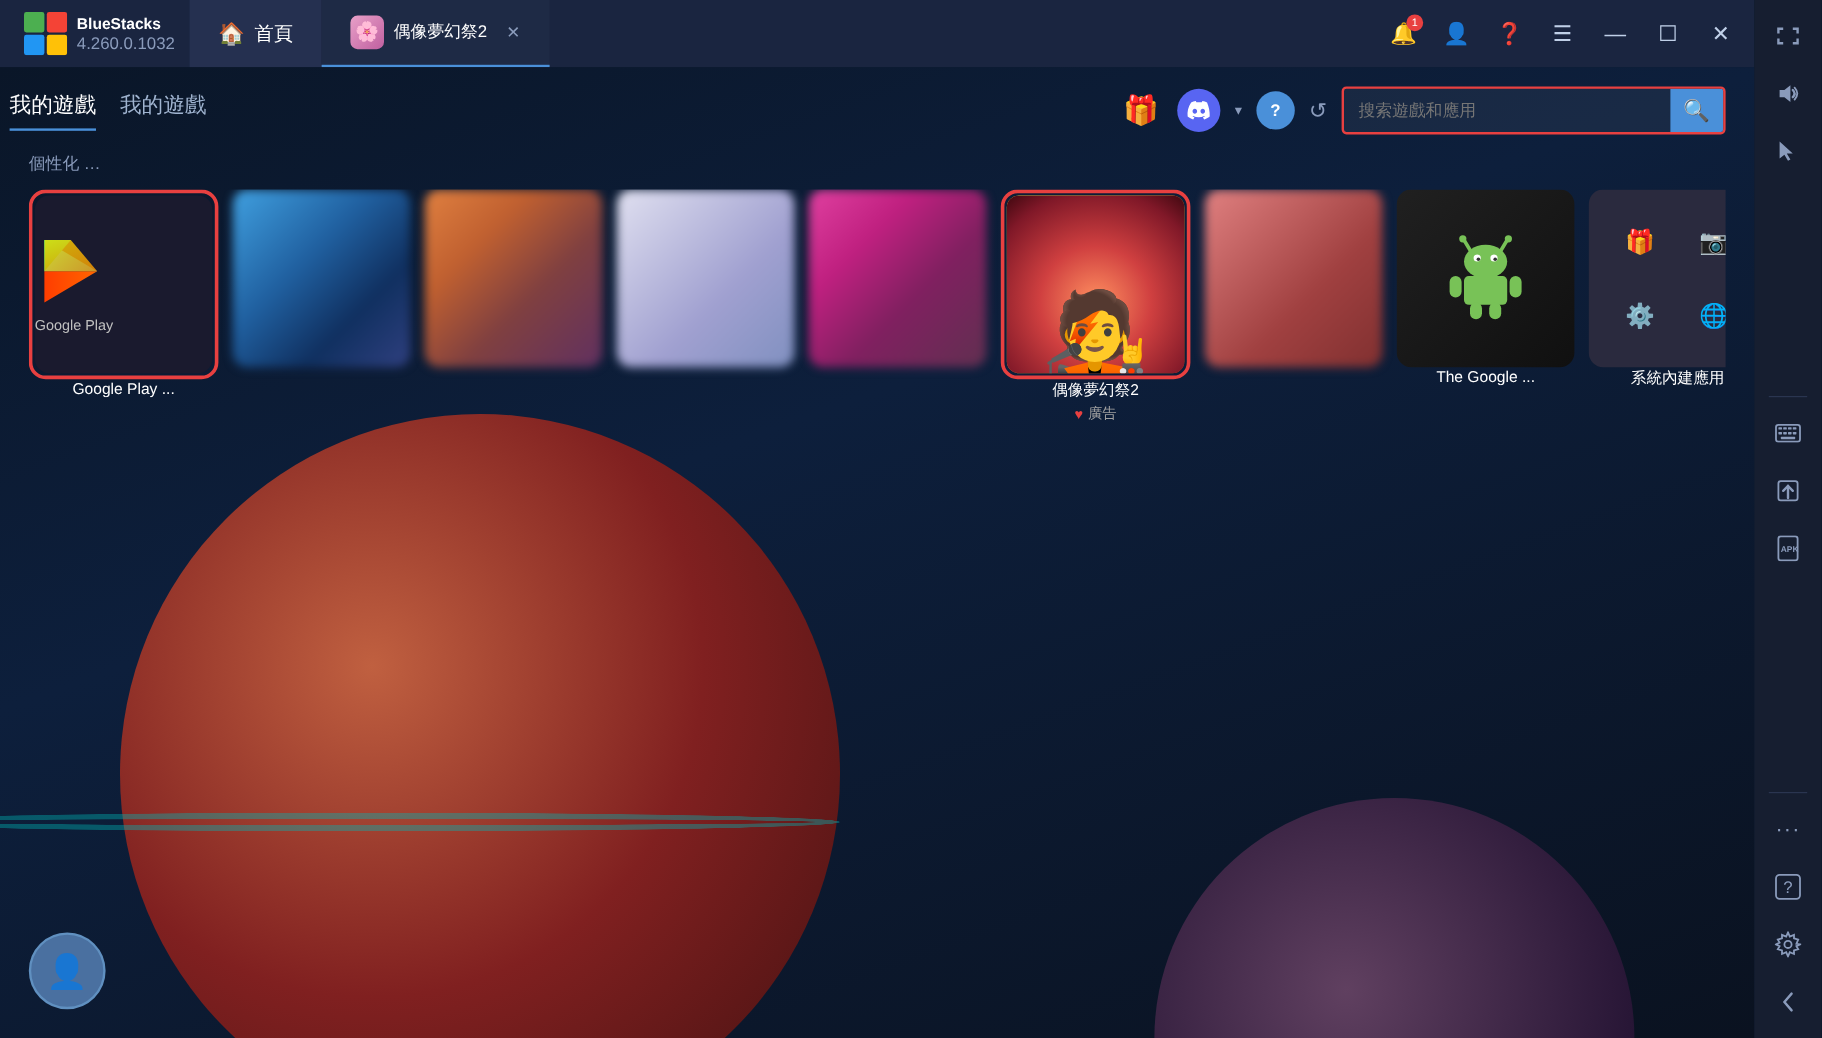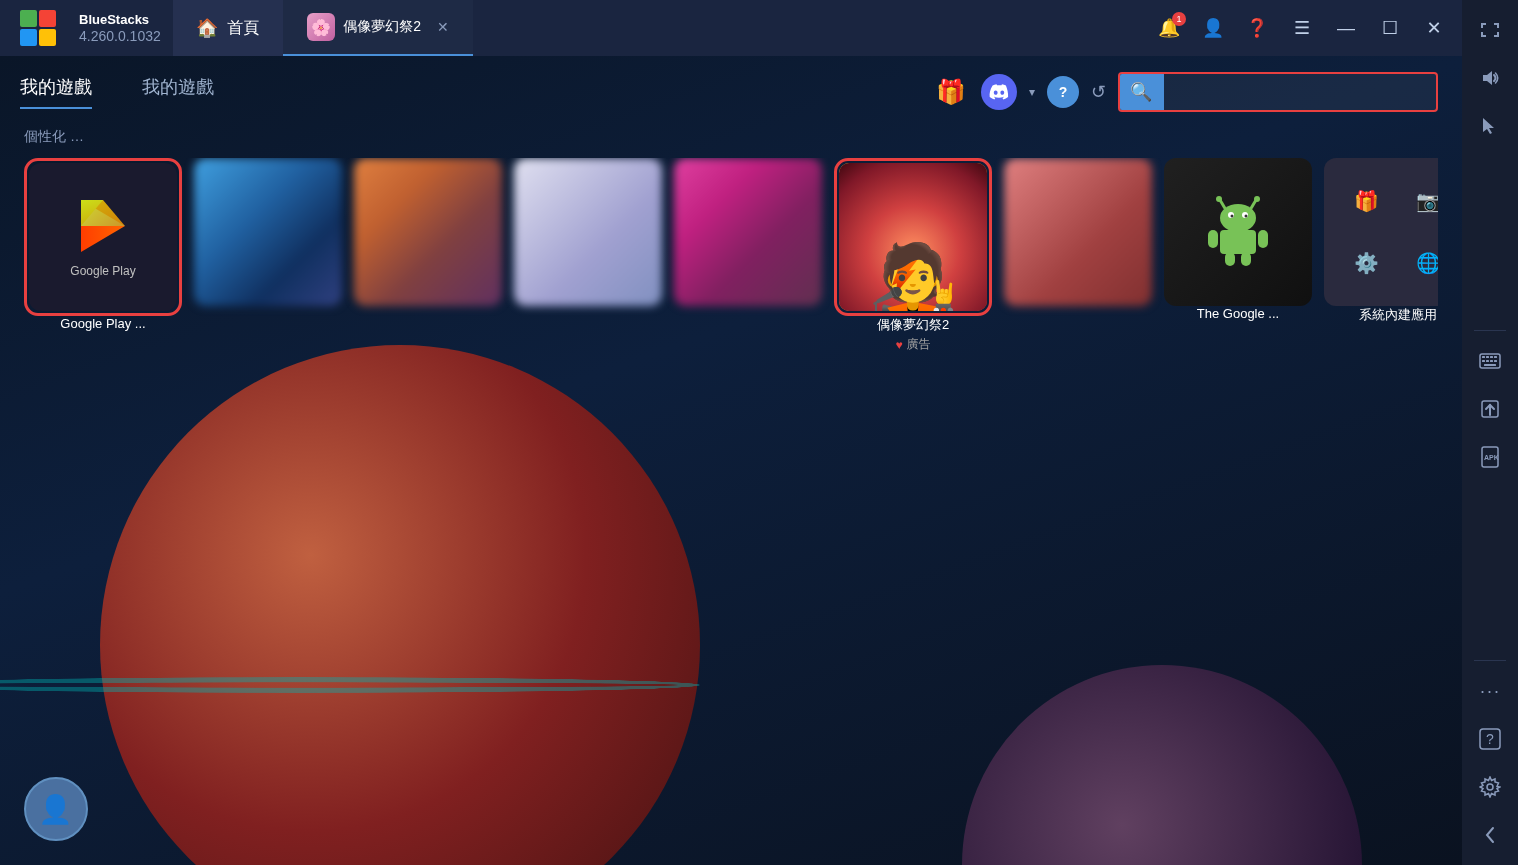--- a/index.html
+++ b/index.html
@@ -27,21 +27,21 @@
       height: 56px;
       display: flex;
       align-items: center;
       padding: 0 8px;
       gap: 0;
       flex-shrink: 0;
     }
     .bs-logo {
       display: flex;
       align-items: center;
-      gap: 23px;
+      gap: 8px;
       padding: 0 12px;
       min-width: 140px;
     }
     .bs-logo-icon {
       width: 36px;
       height: 36px;
     }
     .bs-logo-text {
       color: white;
       font-size: 13px;
@@ -130,22 +130,22 @@
       flex-direction: column;
       background: linear-gradient(160deg, #0a1628 0%, #0d1f3c 40%, #0a1220 100%);
       position: relative;
       overflow: hidden;
     }
 
     
     .nav-bar {
       display: flex;
       align-items: center;
-      padding: 16px 24px 0 20px;
-      gap: 50px;
+      padding: 16px 24px 0 8px;
+      gap: 20px;
       position: relative;
       z-index: 10;
       flex-shrink: 0;
     }
     .nav-tab {
       color: #a0b4d0;
       font-size: 18px;
       cursor: pointer;
       padding-bottom: 8px;
       border-bottom: 2px solid transparent;
@@ -280,21 +280,21 @@
     .heart-icon { color: #e84040; }
 
     
     .google-play-icon {
       width: 148px;
       height: 148px;
       background: #1a1a2e;
       border-radius: 12px;
       display: flex;
       flex-direction: column;
-      align-items: center;
+      align-items: flex-start;
       justify-content: center;
       gap: 8px;
     }
     .play-triangle {
       width: 60px;
       height: 60px;
     }
     .gp-text {
       color: #c0c0c0;
       font-size: 12px;
@@ -502,20 +502,21 @@
 
           <svg width="20" height="16" viewBox="0 0 20 16" fill="white">
             <path d="M16.9 1.4C15.7 0.8 14.4 0.4 13 0.2c-0.2 0.3-0.4 0.8-0.5 1.1c-1.5-0.2-3-0.2-4.5 0C7.9 1 7.7 0.5 7.5 0.2C6.1 0.4 4.8 0.8 3.6 1.4C1 5.4 0.3 9.3 0.7 13.1c1.6 1.2 3.2 1.9 4.7 2.4c0.4-0.5 0.7-1.1 1-1.7c-0.5-0.2-1.1-0.5-1.6-0.8c0.1-0.1 0.3-0.2 0.4-0.3c3.1 1.4 6.4 1.4 9.4 0c0.1 0.1 0.3 0.2 0.4 0.3c-0.5 0.3-1 0.6-1.6 0.8c0.3 0.6 0.6 1.2 1 1.7c1.6-0.5 3.2-1.2 4.7-2.4C19.3 8.7 18.3 4.8 16.9 1.4zM6.7 10.8c-1 0-1.9-0.9-1.9-2.1s0.8-2.1 1.9-2.1c1 0 1.9 0.9 1.9 2.1S7.7 10.8 6.7 10.8zM13.3 10.8c-1 0-1.9-0.9-1.9-2.1s0.8-2.1 1.9-2.1c1 0 1.9 0.9 1.9 2.1S14.3 10.8 13.3 10.8z"></path>
           </svg>
         </div>
         <span style="color:#8a9bbb;font-size:12px;cursor:pointer;">▾</span>
         <div class="help-btn">?</div>
         <div class="refresh-btn">↺</div>
 
         <div class="search-container search-highlighted">
+          <input class="search-input" type="text" placeholder="搜索遊戲和應用" style="">
           <div class="search-btn">
             🔍
           </div>
         </div>
       </div>
     </div>
 
     <div class="games-section">
       <div class="section-label">個性化  …</div>
       <div class="games-row">

